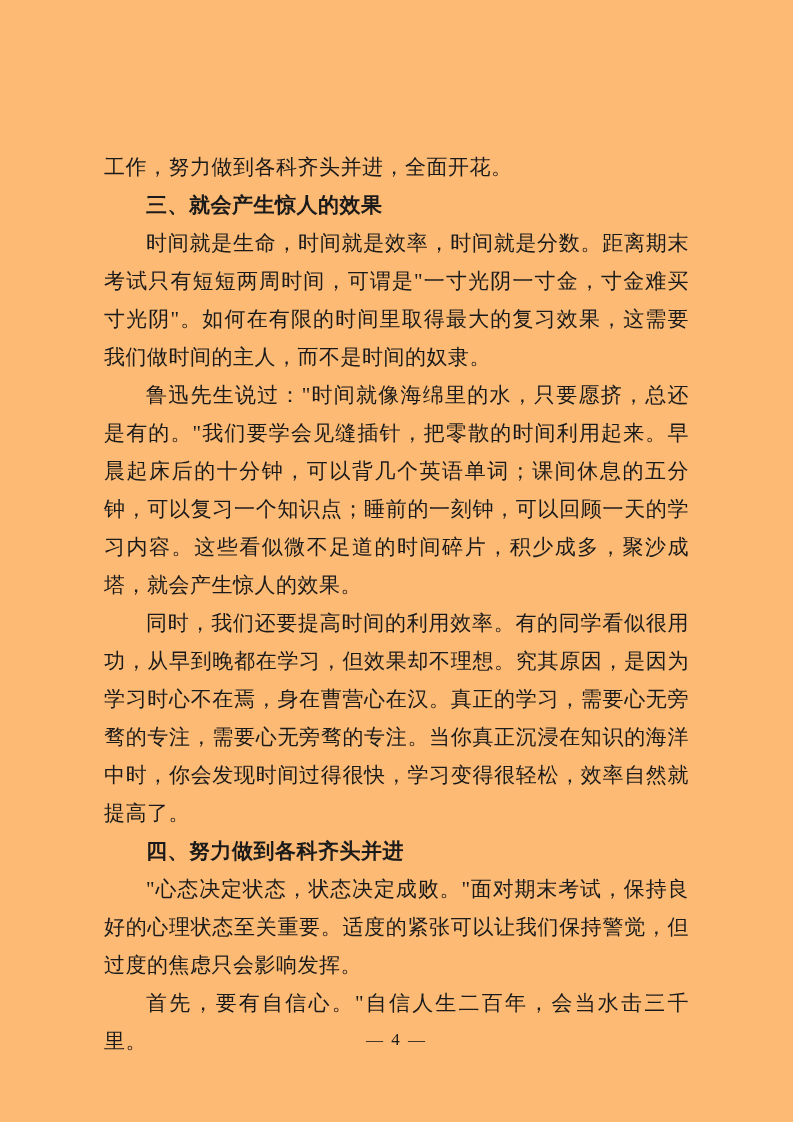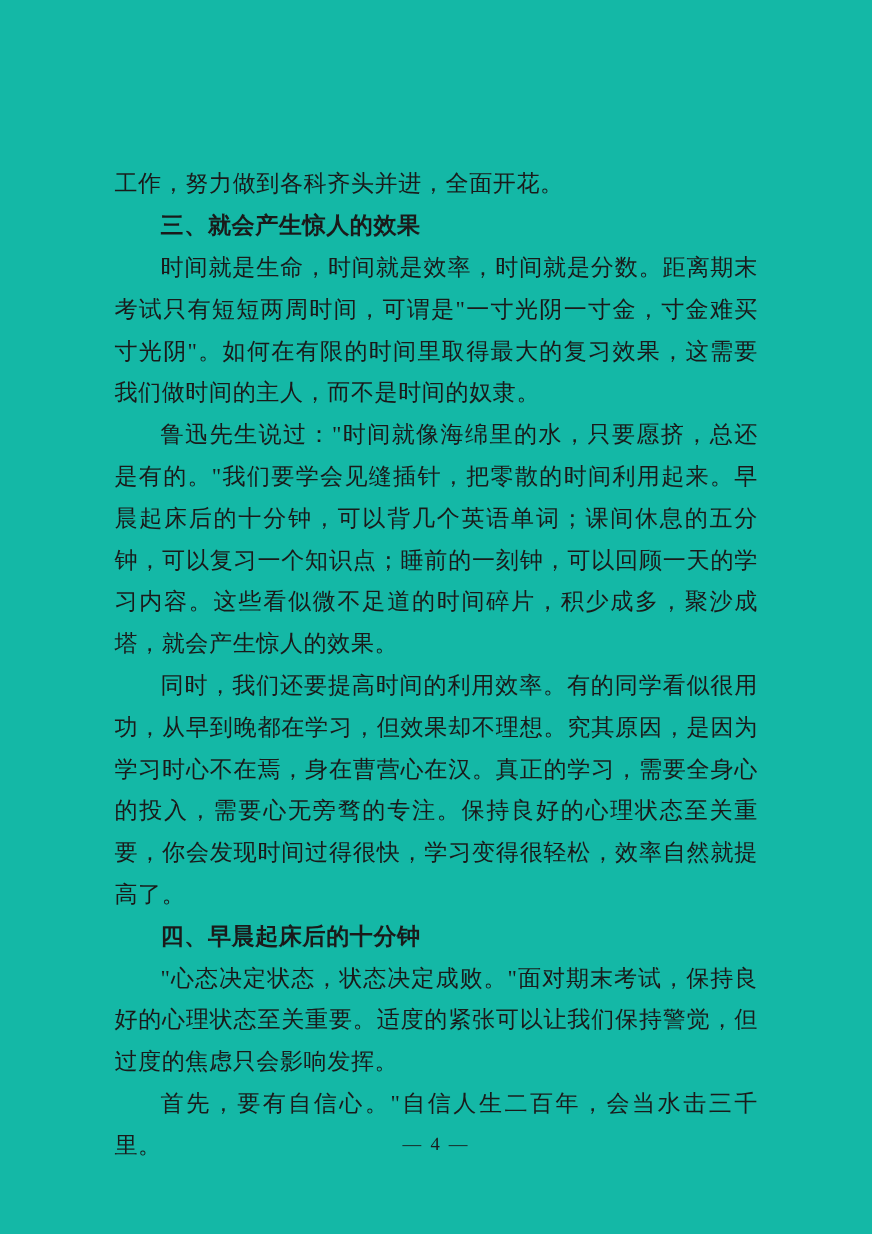--- a/index.html
+++ b/index.html
@@ -4,21 +4,21 @@
 <style>
   html, body {
     margin: 0;
     padding: 0;
     background: #ffffff;
   }
   .page {
     position: relative;
     width: 793px;
     height: 1122px;
-    background: #14b8a6;
+    background: #fdba74;
     overflow: hidden;
     font-family: "Liberation Serif", "DejaVu Serif", serif;
     color: #1a1a1a;
   }
   .content {
     position: absolute;
     top: 148px;
     left: 104px;
     right: 104px;
   }
@@ -54,19 +54,19 @@
 </style>
 </head>
 <body>
 
 <div class="page">
   <div class="content">
     <p class="plain">工作，努力做到各科齐头并进，全面开花。</p>
     <p class="heading">三、就会产生惊人的效果</p>
     <p class="indent">时间就是生命，时间就是效率，时间就是分数。距离期末考试只有短短两周时间，可谓是"一寸光阴一寸金，寸金难买寸光阴"。如何在有限的时间里取得最大的复习效果，这需要我们做时间的主人，而不是时间的奴隶。</p>
     <p class="indent">鲁迅先生说过："时间就像海绵里的水，只要愿挤，总还是有的。"我们要学会见缝插针，把零散的时间利用起来。早晨起床后的十分钟，可以背几个英语单词；课间休息的五分钟，可以复习一个知识点；睡前的一刻钟，可以回顾一天的学习内容。这些看似微不足道的时间碎片，积少成多，聚沙成塔，就会产生惊人的效果。</p>
-    <p class="indent">同时，我们还要提高时间的利用效率。有的同学看似很用功，从早到晚都在学习，但效果却不理想。究其原因，是因为学习时心不在焉，身在曹营心在汉。真正的学习，需要全身心的投入，需要心无旁骛的专注。保持良好的心理状态至关重要，你会发现时间过得很快，学习变得很轻松，效率自然就提高了。</p>
-    <p class="heading">四、早晨起床后的十分钟</p>
+    <p class="indent">同时，我们还要提高时间的利用效率。有的同学看似很用功，从早到晚都在学习，但效果却不理想。究其原因，是因为学习时心不在焉，身在曹营心在汉。真正的学习，需要心无旁骛的专注，需要心无旁骛的专注。当你真正沉浸在知识的海洋中时，你会发现时间过得很快，学习变得很轻松，效率自然就提高了。</p>
+    <p class="heading">四、努力做到各科齐头并进</p>
     <p class="indent">"心态决定状态，状态决定成败。"面对期末考试，保持良好的心理状态至关重要。适度的紧张可以让我们保持警觉，但过度的焦虑只会影响发挥。</p>
     <p class="indent">首先，要有自信心。"自信人生二百年，会当水击三千里。</p>
   </div>
   <div class="footer">—  4  —</div>
 </div>
 
 </body></html>

